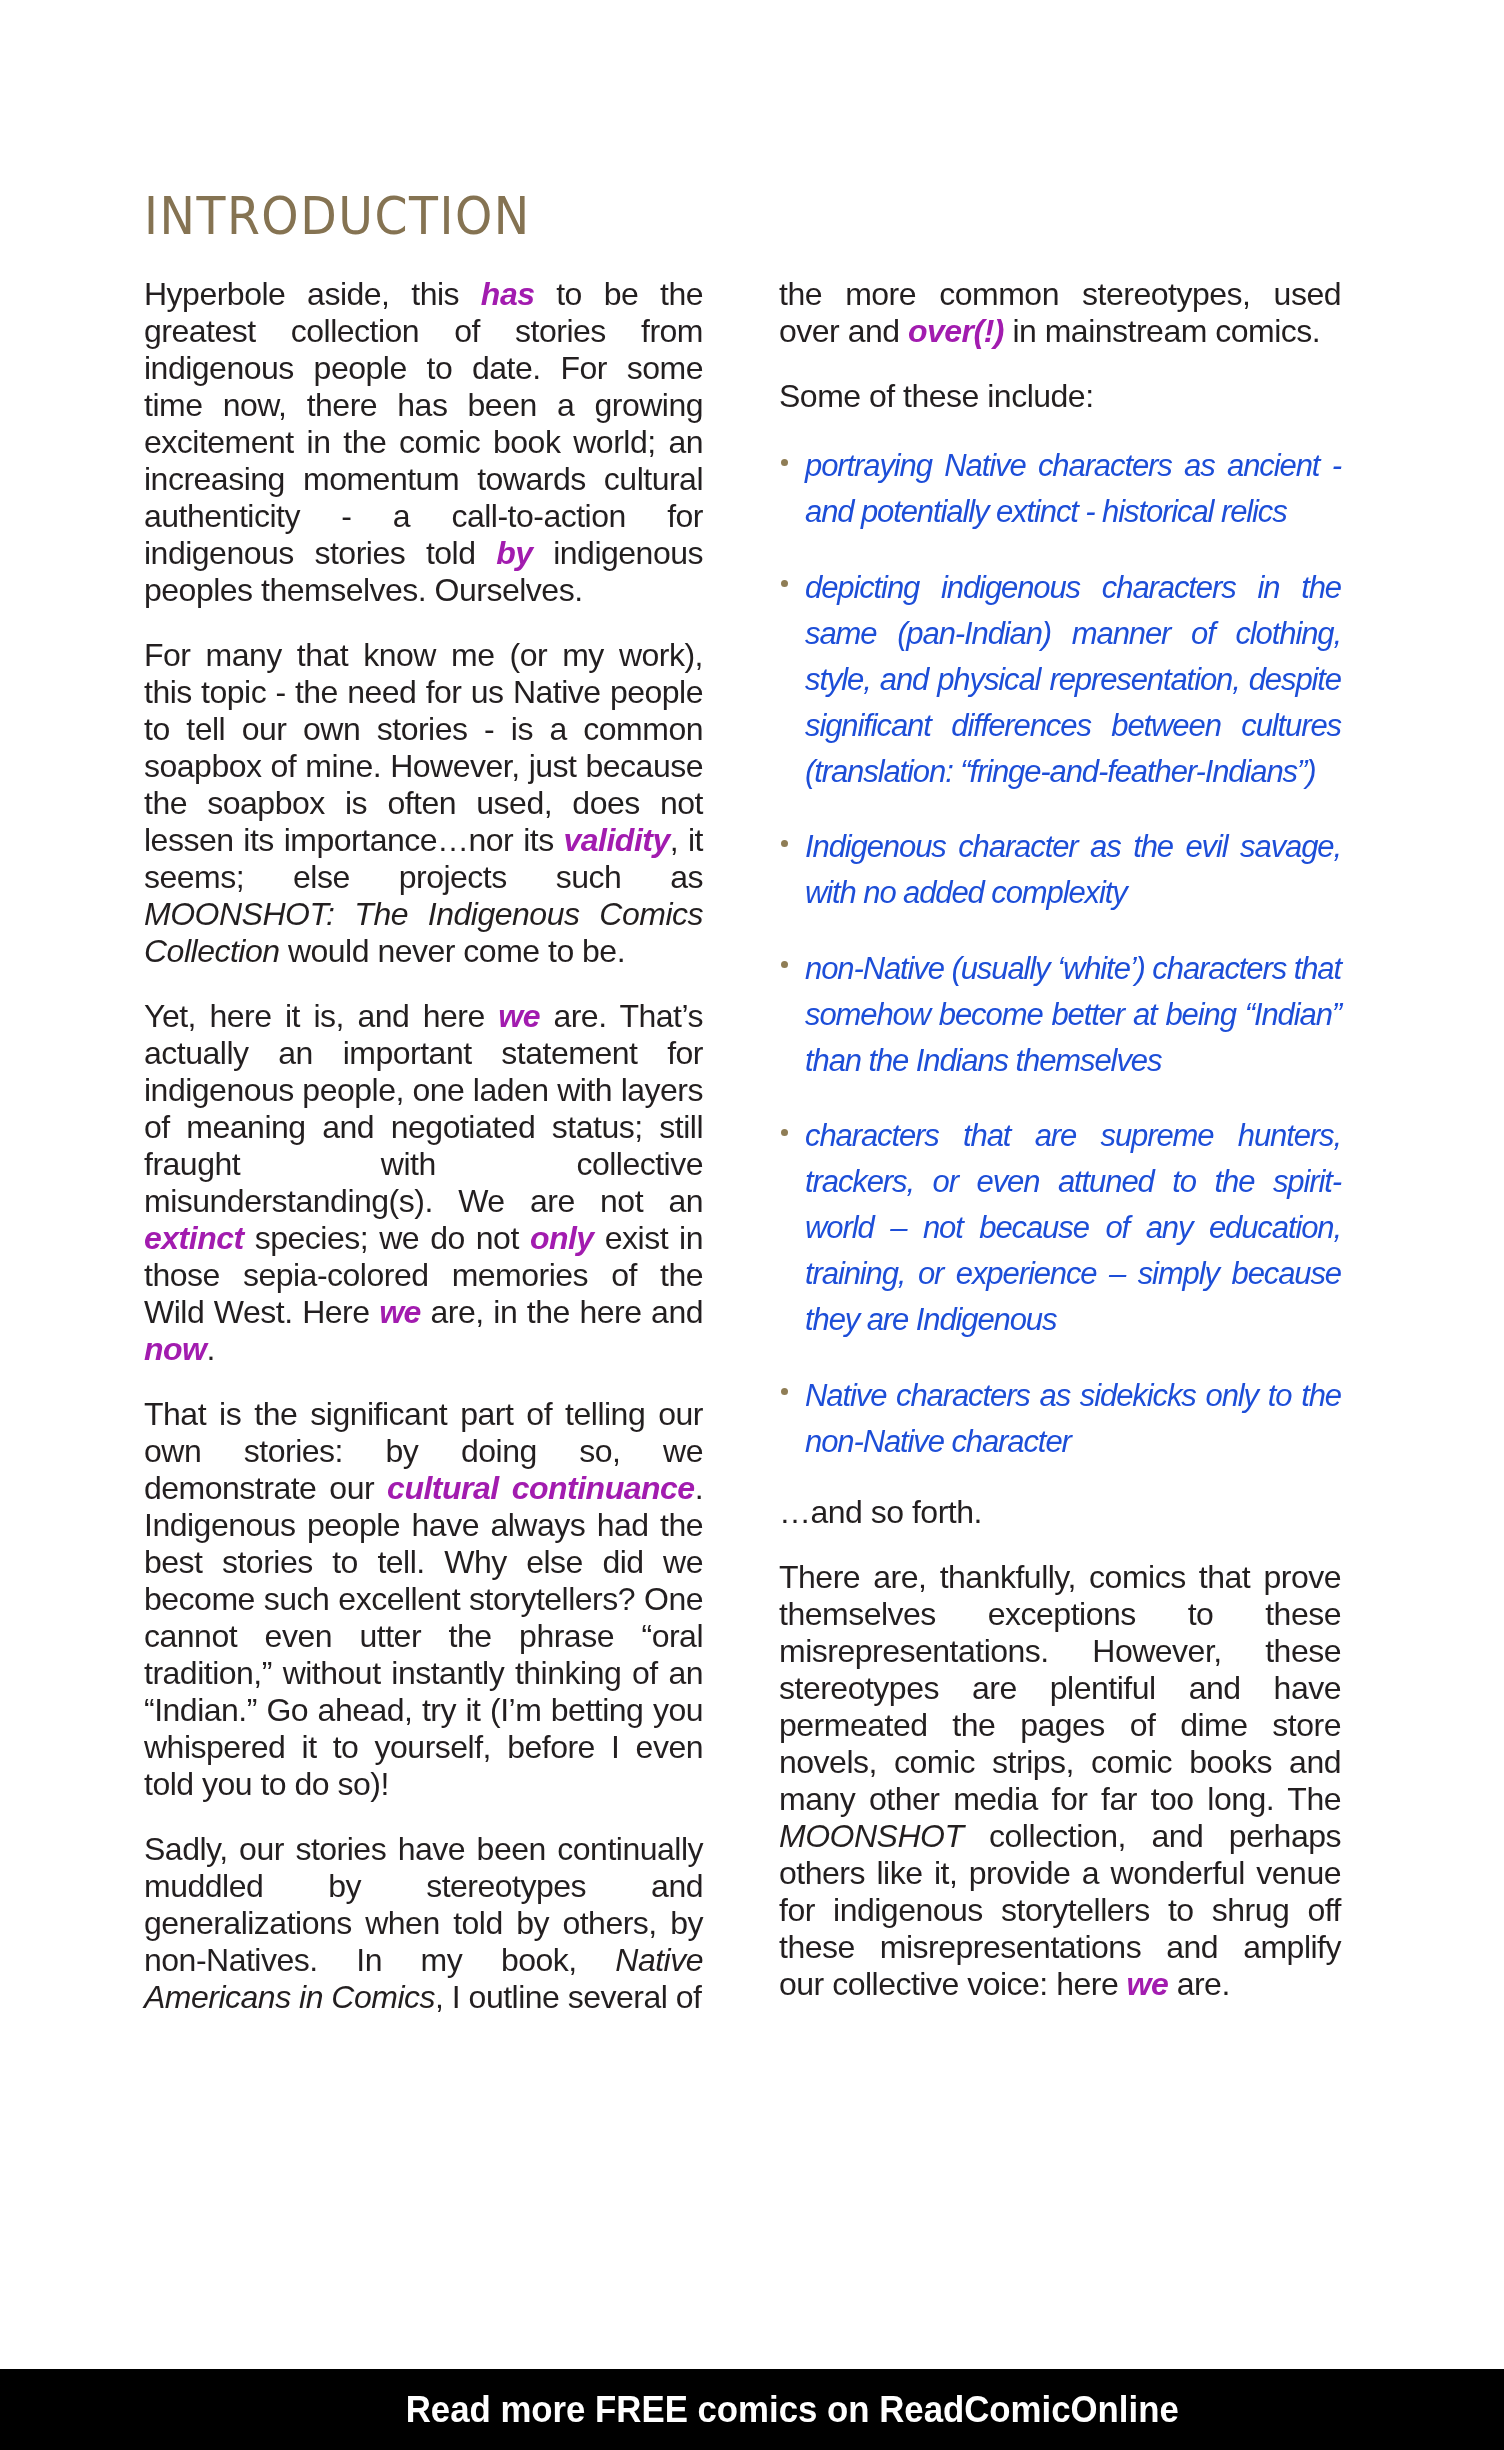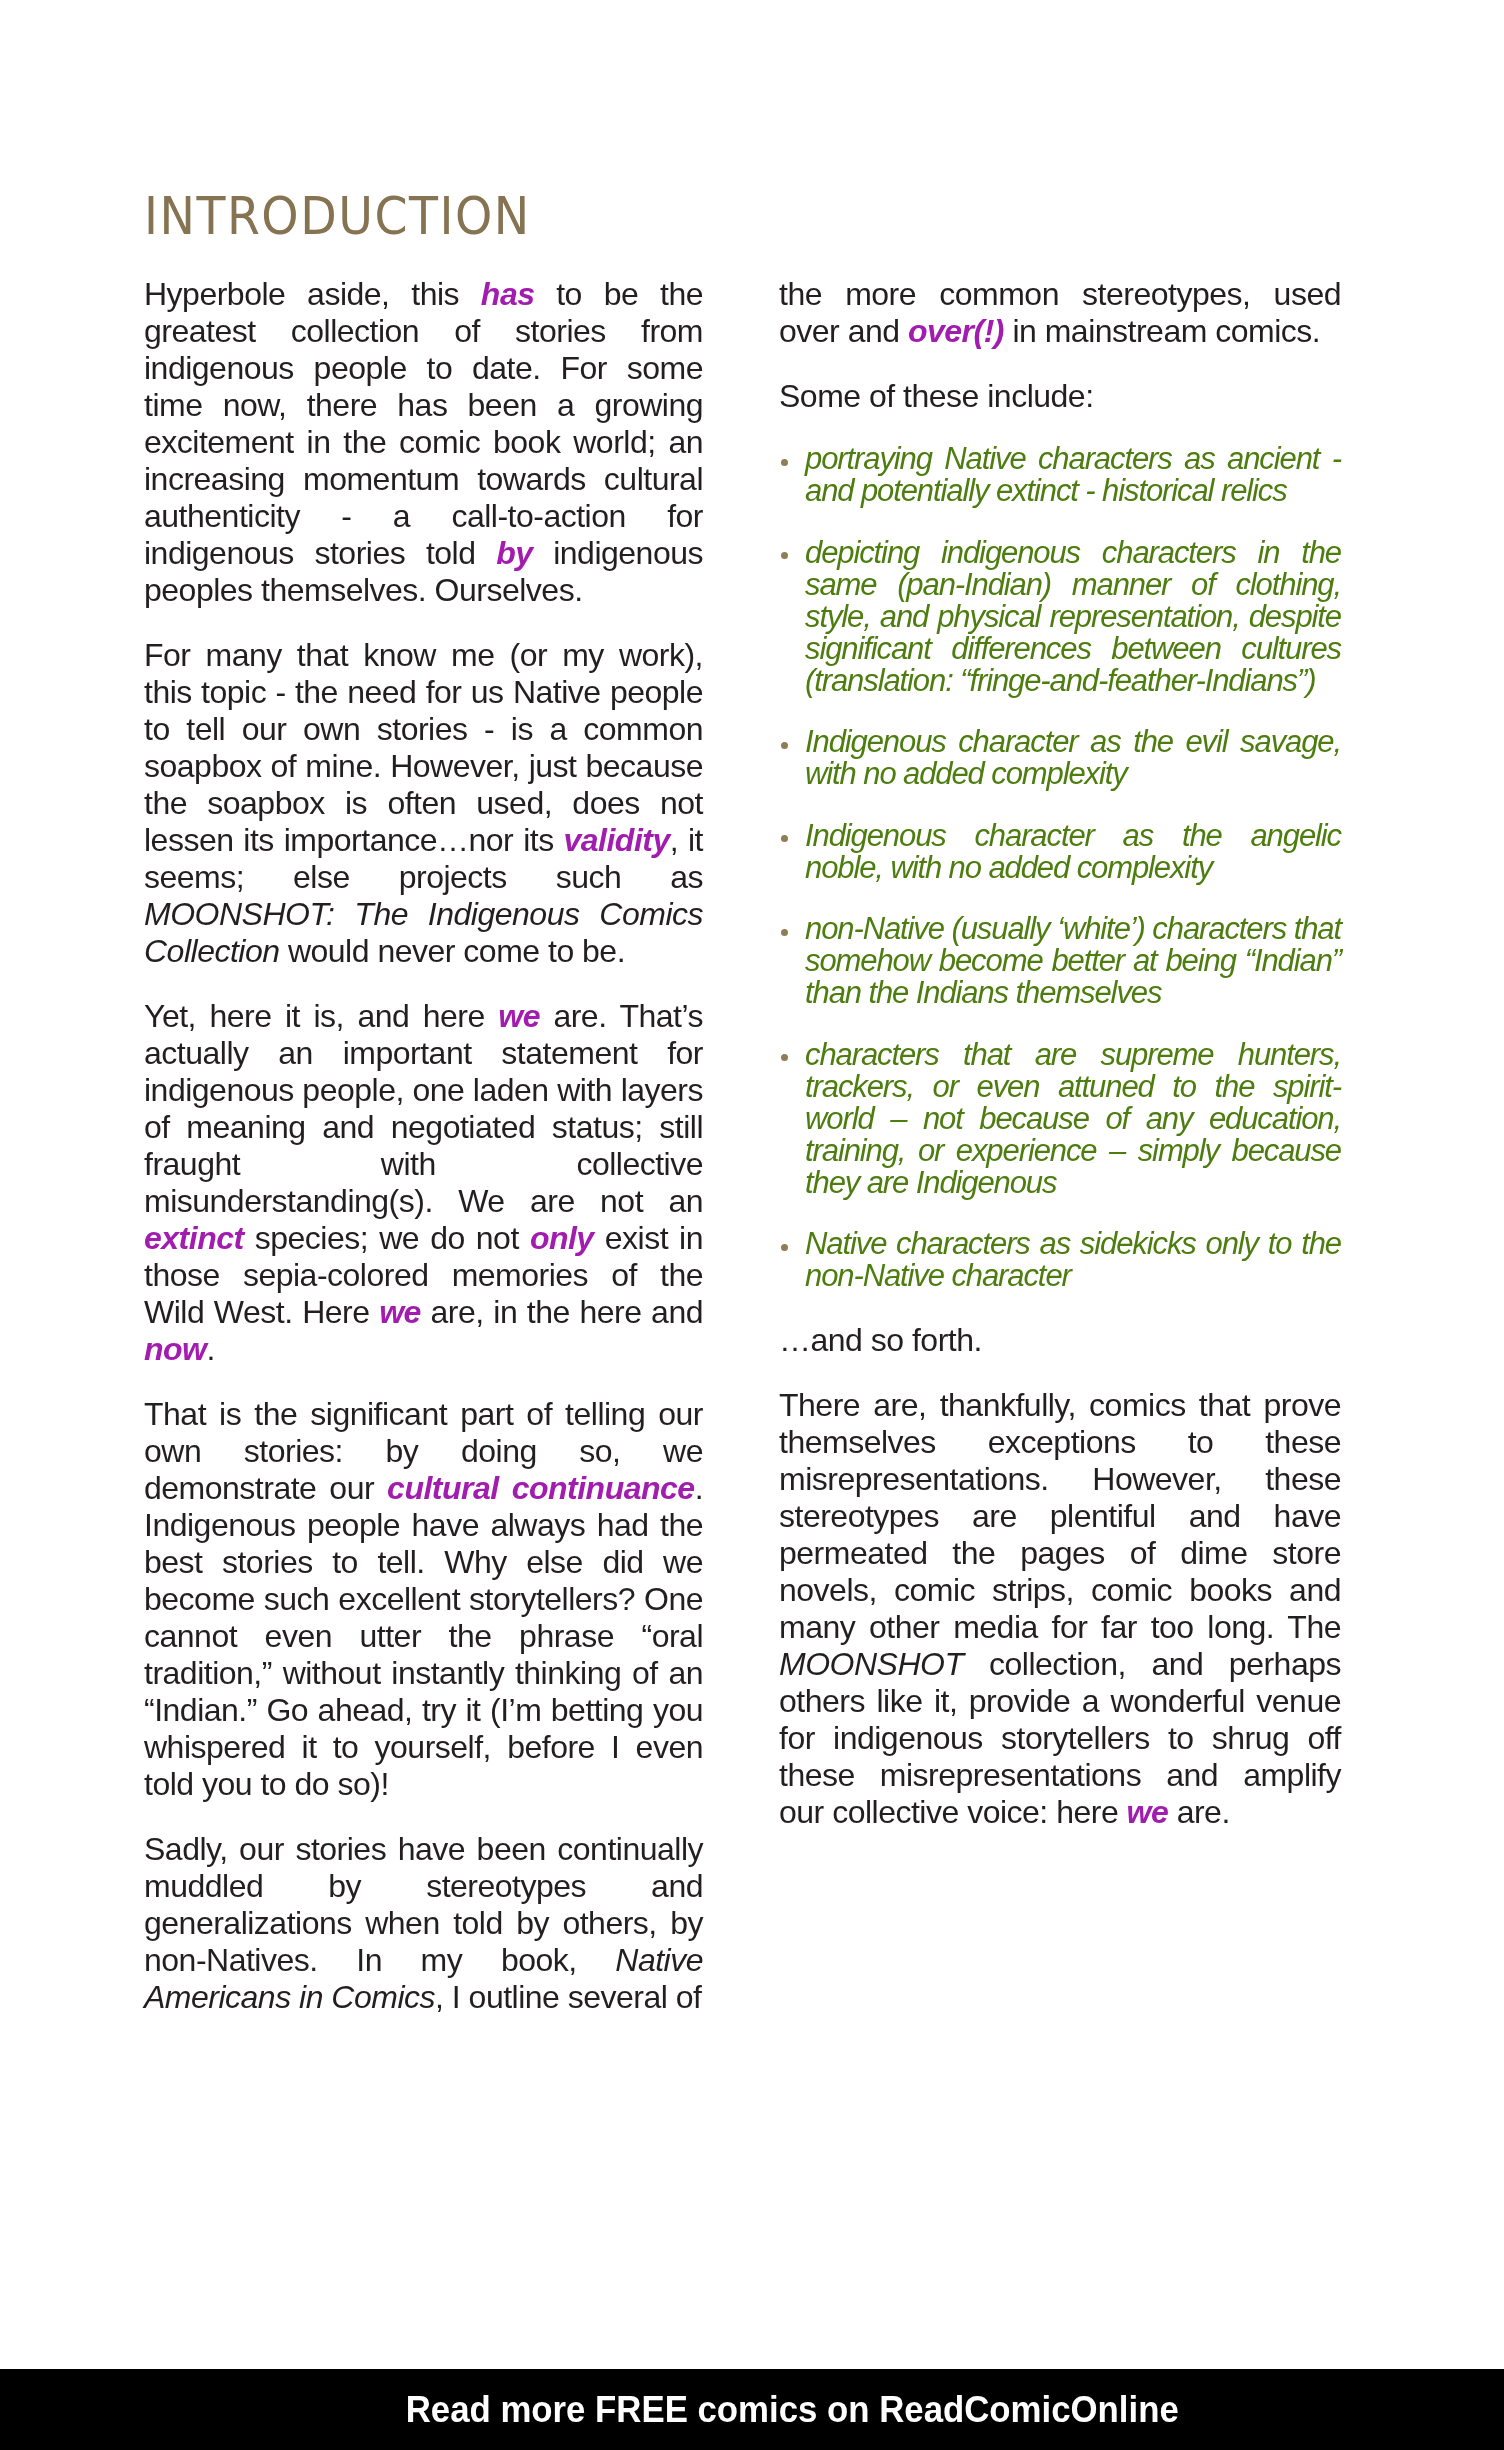--- a/index.html
+++ b/index.html
@@ -19,22 +19,22 @@
     text-align: justify; letter-spacing: -0.5px;
   }
   .col-left { left: 144px; width: 559px; }
   .col-right { left: 779px; width: 562px; }
   .col p { margin: 0 0 28px 0; }
   .em { font-style: italic; font-weight: bold; color: #a21caf; }
   .it { font-style: italic; }
   ul.stereo { list-style: none; margin: 0 0 23px 0; padding: 0; }
   ul.stereo li {
     position: relative; padding-left: 26px; margin: 0 0 29.5px 0;
-    font-style: italic; color: #4d7c0f; letter-spacing: -1.1px;
-    font-size: 31px; line-height: 32px;
+    font-style: italic; color: #1d4ed8; letter-spacing: -1.1px;
+    font-size: 31px; line-height: 46px;
   }
   ul.stereo li .bullet {
     position: absolute; left: 1.6px; top: 15.5px; width: 7px; height: 7px;
     border-radius: 50%; background: #8f7d55;
   }
   .banner {
     position: absolute; left: 0; top: 2369px; width: 1505px; height: 81px;
     background: #000; display: flex; align-items: center; justify-content: center; padding-left: 40px;
   }
   .banner span {
@@ -64,21 +64,20 @@
 
   <div class="col col-right">
     <p><span>the more common stereotypes, used over and </span><span class="em">over(!)</span><span> in mainstream comics.</span></p>
 
     <p>Some of these include:</p>
 
     <ul class="stereo">
       <li><span class="bullet"></span><span>portraying Native characters as ancient - and potentially extinct - historical relics</span></li>
       <li><span class="bullet"></span><span>depicting indigenous characters in the same (pan-Indian) manner of clothing, style, and physical representation, despite significant differences between cultures (translation: “fringe-and-feather-Indians”)</span></li>
       <li><span class="bullet"></span><span>Indigenous character as the evil savage, with no added complexity</span></li>
-      <li><span class="bullet"></span><span>Indigenous character as the angelic noble, with no added complexity</span></li>
       <li><span class="bullet"></span><span>non-Native (usually ‘white’) characters that somehow become better at being “Indian” than the Indians themselves</span></li>
       <li><span class="bullet"></span><span>characters that are supreme hunters, trackers, or even attuned to the spirit-world – not because of any education, training, or experience – simply because they are Indigenous</span></li>
       <li><span class="bullet"></span><span>Native characters as sidekicks only to the non-Native character</span></li>
     </ul>
 
     <p>…and so forth.</p>
 
     <p><span>There are, thankfully, comics that prove themselves exceptions to these misrepresentations. However, these stereotypes are plentiful and have permeated the pages of dime store novels, comic strips, comic books and many other media for far too long. The </span><span class="it">MOONSHOT</span><span> collection, and perhaps others like it, provide a wonderful venue for indigenous storytellers to shrug off these misrepresentations and amplify our collective voice: here </span><span class="em">we</span><span> are.</span></p>
   </div>
 

